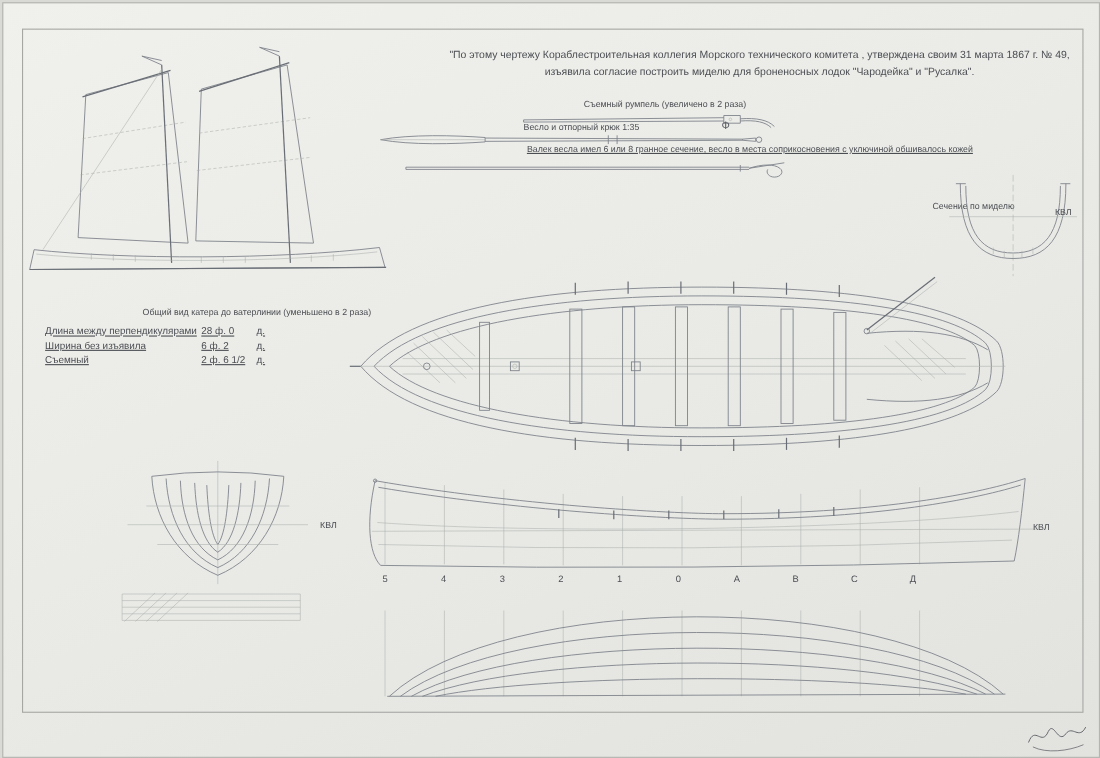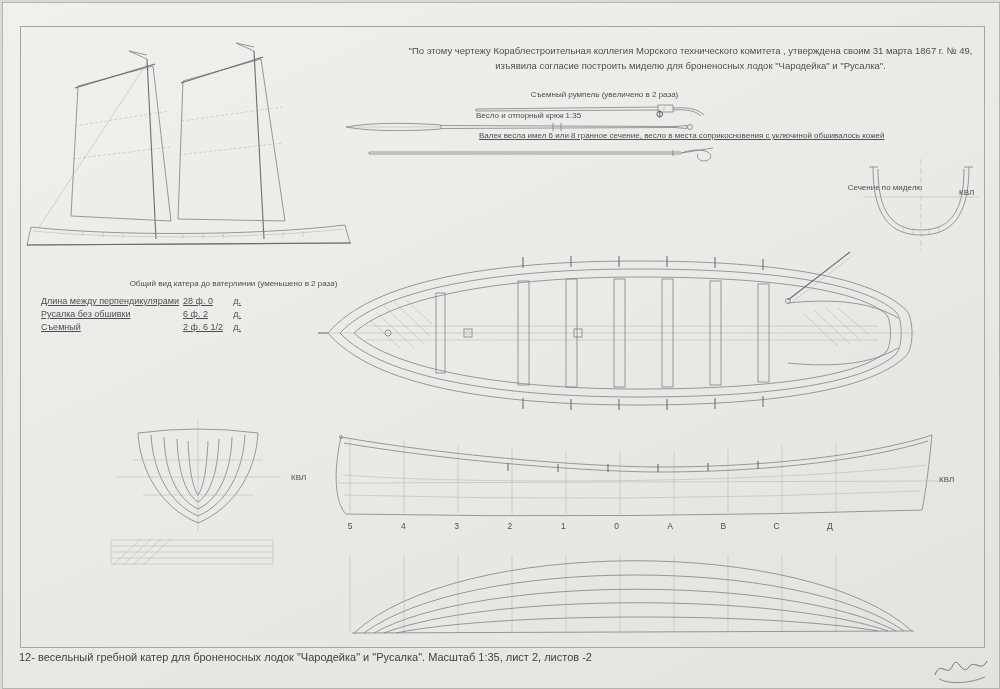--- a/index.html
+++ b/index.html
@@ -205,21 +205,21 @@
    </svg>
   </div>
 
   <div class="dims">
     <div class="row">
       <span class="dl">Длина между перпендикулярами</span>
       <span class="dv">28 ф. 0</span>
       <span class="du">д.</span>
     </div>
     <div class="row">
-      <span class="dl">Русалка без обшивки</span>
+      <span class="dl">Ширина без изъявила</span>
       <span class="dv">6 ф. 2</span>
       <span class="du">д.</span>
     </div>
     <div class="row">
       <span class="dl">Съемный</span>
       <span class="dv">2 ф. 6 1/2</span>
       <span class="du">д.</span>
     </div>
   </div>
 
@@ -323,21 +323,20 @@
     </g>
     <line x1="14" y1="88" x2="576" y2="86" class="s"></line>
     <path d="M 16,88 C 120,-8 470,-8 574,86" class="s"></path>
     <path d="M 26,88 C 130,11 460,11 566,86" class="s"></path>
     <path d="M 36,88 C 140,30 450,30 558,86" class="s"></path>
     <path d="M 46,88 C 150,48 440,48 550,86" class="s"></path>
     <path d="M 58,88 C 160,67 430,67 540,86" class="s"></path>
    </svg>
   </div>
 
-  <div class="lbl" style="left:16px;top:648px;font-size:11px;color:#3f4246;">12- весельный гребной катер для броненосных лодок "Чародейка" и "Русалка". Масштаб 1:35, лист 2, листов -2</div>
 
   <div class="svgbox" style="left:928px;top:650px;">
    <svg width="60" height="32" viewBox="0 0 60 32">
     <path d="M 4,22 C 10,6 16,26 22,12 C 27,2 31,24 38,14 C 44,6 50,20 56,8" fill="none" stroke="#63666b" stroke-width="0.9"></path>
     <path d="M 8,26 C 20,32 40,30 54,24" fill="none" stroke="#63666b" stroke-width="0.7"></path>
    </svg>
   </div>
 
  </div>
 </div>

